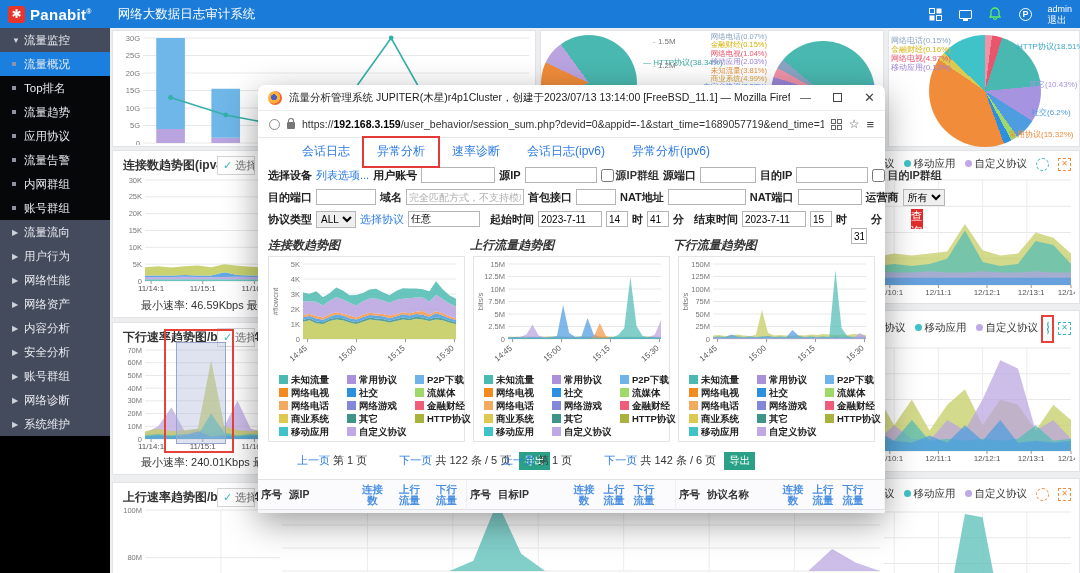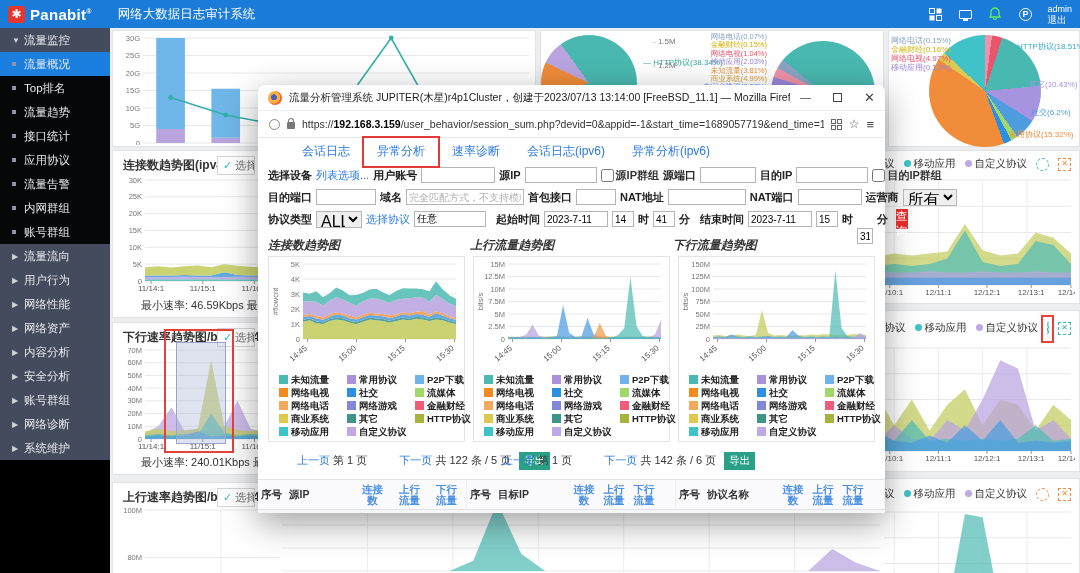--- a/index.html
+++ b/index.html
@@ -77,26 +77,26 @@
   .ic-ext { width:11px; height:11px; display:grid; grid-template-columns:5px 5px; gap:1px; flex:none; cursor:pointer; }
   .ic-ext i { width:5px; height:5px; border:1px solid #666; }
   .ic-star { font-size:12px; color:#555; cursor:pointer; }
   .ic-menu { font-size:13px; color:#444; cursor:pointer; }
   .mtabs { height:26px; display:flex; gap:27px; padding-left:44px; align-items:center; flex:none; }
   .tab { color:#2a7ae2; font-size:12px; position:relative; cursor:pointer; white-space:nowrap; }
   .tab.annotated::after { content:""; position:absolute; left:-15px; right:-15px; top:-7px; bottom:-8px; border:2px solid #e53935; }
   .frow { display:flex; align-items:center; gap:4px; padding:0 10px; height:22px; font-size:11px; flex:none; }
   .frow label { font-weight:bold; color:#222; white-space:nowrap; }
   .frow input[type=text] { height:16px; border:1px solid #b5b5b5; font-size:10px; padding:0 2px; font-family:inherit; }
-  .frow select { height:17px; border:1px solid #b5b5b5; font-size:16px; font-family:inherit; }
+  .frow select { height:17px; border:1px solid #b5b5b5; font-size:10px; font-family:inherit; }
   .frow a { color:#2a7ae2; text-decoration:none; cursor:pointer; white-space:nowrap; }
   .frow .cb { display:flex; align-items:center; font-weight:bold; white-space:nowrap; }
   .frow .cb input { margin-right:2px; }
   .frow .ph::placeholder { color:#b0b0b0; }
-  .qbtn { background:#e02b2b; color:#fff; border:none; width:46px; height:20px; font-size:11.5px; margin-left:4px; cursor:pointer; font-family:inherit; }
+  .qbtn { background:#e02b2b; color:#fff; border:none; width:46px; height:20px; font-size:11.5px; margin-left:25px; cursor:pointer; font-family:inherit; }
   .ctitles { display:flex; padding:7px 10px 2px; flex:none;font-style:italic; }
   .ctitles div { width:205px; font-weight:bold; font-size:12px; color:#333; }
   .cards { display:flex; gap:8px; padding:0 10px; flex:none; }
   .card { width:197px; border:1px solid #e4e4e6; padding:2px 2px 0; }
   .mchart { width:189px; height:112px; position:relative; }
   .lgrid { display:grid; grid-template-columns:66px 66px 52px; gap:0 2px; font-size:9.5px; padding:2px 0 3px 8px; }
   .lg { white-space:nowrap; line-height:13px; }
   .lg i { width:9px; height:9px; display:inline-block; margin-right:3px; vertical-align:-1px; }
   .lg b { color:#222; }
   .pags { display:flex; padding:10px 10px 0; flex:none; }
@@ -163,24 +163,20 @@
     <div class="sitem sub">
 
       <span class="lbl">Top排名</span>
     </div>
 
     <div class="sitem sub">
 
       <span class="lbl">流量趋势</span>
     </div>
 
-    <div class="sitem sub">
-
-      <span class="lbl">接口统计</span>
-    </div>
 
     <div class="sitem sub">
 
       <span class="lbl">应用协议</span>
     </div>
 
     <div class="sitem sub">
 
       <span class="lbl">流量告警</span>
     </div>

